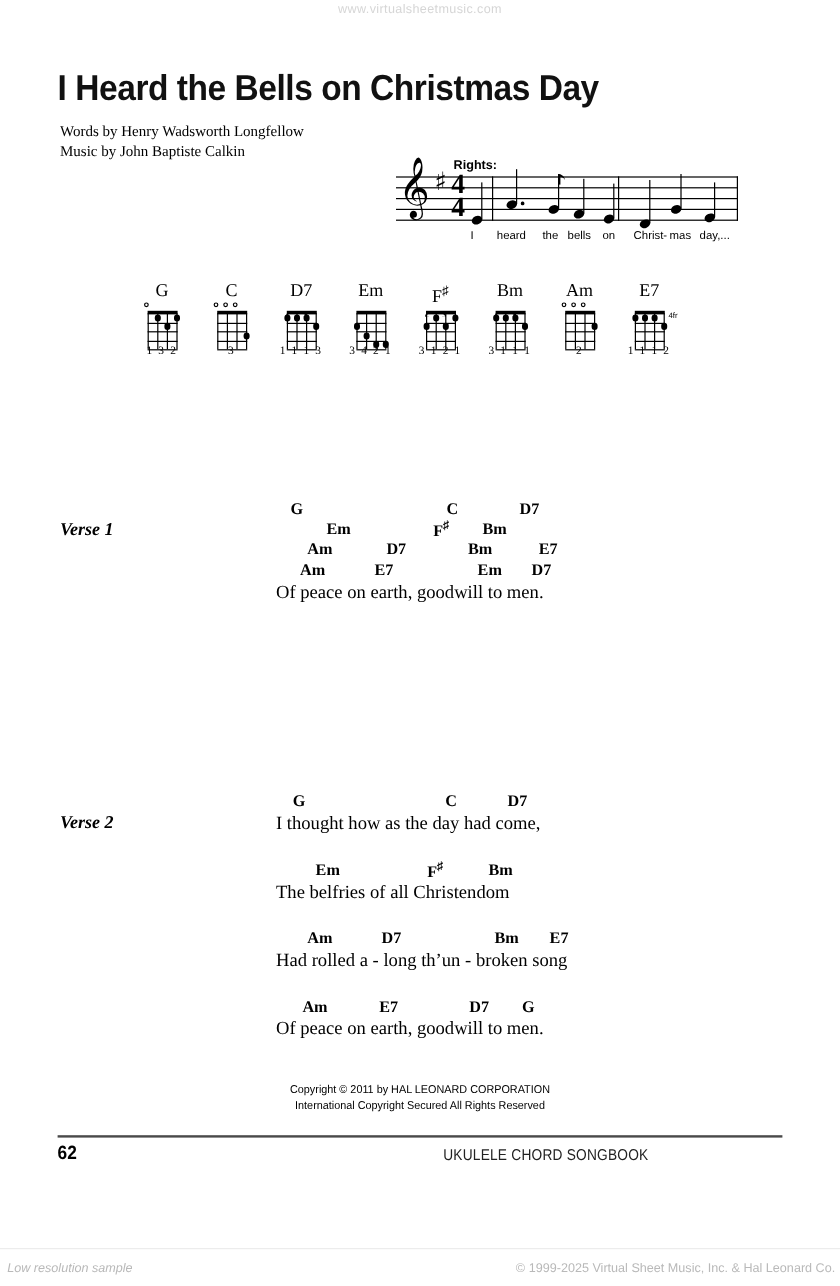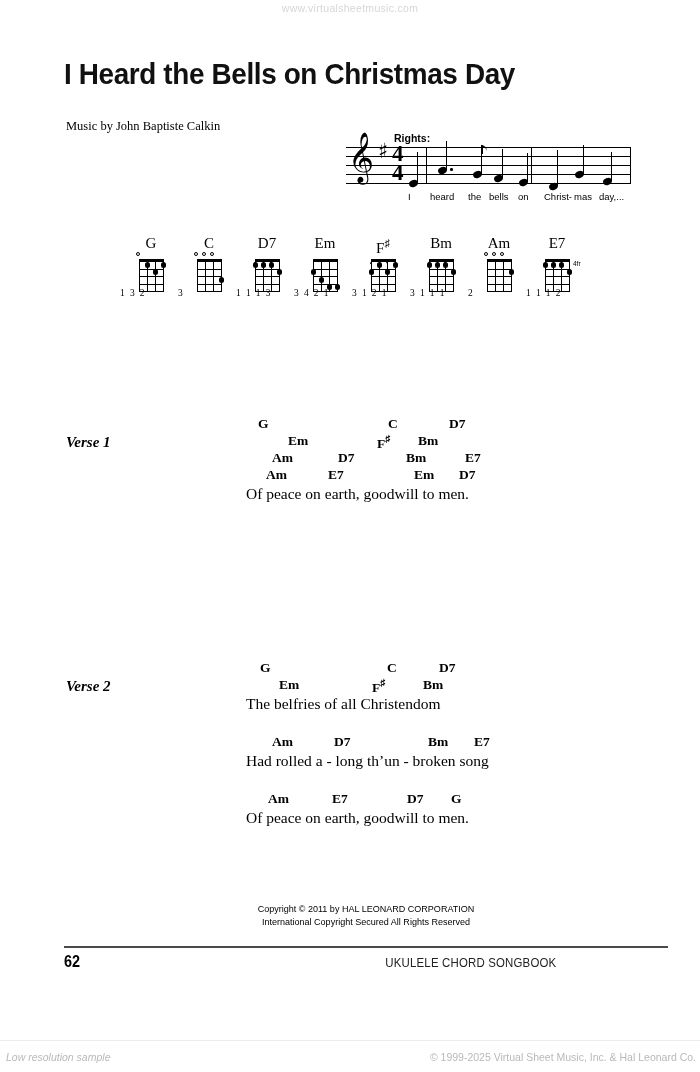--- a/index.html
+++ b/index.html
@@ -18,21 +18,21 @@
     position:absolute; top:2px; left:0; width:100%;
     text-align:center;
     font-family:"Liberation Sans", sans-serif;
     font-size:10.5px;
     letter-spacing:.3px;
     color:#d6d6d6;
   }
 
   
   .sheet{
-    position:absolute; left:0; top:0; width:588px; height:1040px;margin-left:16px;
+    position:absolute; left:0; top:0; width:588px; height:1040px;
   }
 
   
   .title{
     position:absolute; left:48px; top:57px;
     font-family:"Liberation Sans", sans-serif;
     font-weight:bold;
     font-size:30px;
     letter-spacing:-0.4px;
     transform:scaleX(0.93);
@@ -166,21 +166,21 @@
     border-radius:50% 50% 0 0 / 100% 100% 0 0;
     height:5px;
   }
   .posmark{
     position:absolute;
     font-family:"Liberation Sans", sans-serif;
     font-size:6.5px;
   }
   .fingering{
     position:absolute; left:0; top:52px; width:62px;
-    text-align:left;
+    text-align:center;
     font-family:"Liberation Serif", serif;
     font-size:9.5px;
     letter-spacing:1.4px;
     white-space:nowrap;
   }
 
   
   .verse-label{
     position:absolute; left:50px;
     font-family:"Liberation Serif", serif;
@@ -263,20 +263,21 @@
   }
 </style>
 </head>
 <body>
 
 <div class="top-watermark">www.virtualsheetmusic.com</div>
 
 <div class="sheet">
 
   <div class="title">I Heard the Bells on Christmas Day</div>
+  <div class="credit l1">Words by Henry Wadsworth Longfellow</div>
   <div class="credit l2">Music by John Baptiste Calkin</div>
 
   <div class="melody-label">Rights:</div>
 
   <div class="staff">
     <div class="line l0"></div>
     <div class="line l1"></div>
     <div class="line l2"></div>
     <div class="line l3"></div>
     <div class="line l4"></div>
@@ -530,20 +531,21 @@
       <div class="lyricline" style="margin-bottom: 0px;">Of peace on earth, goodwill to men.</div>
     </div>
 
   <div class="verse-label" style="top:678px;">Verse 2</div>
   <div class="vline" id="verse-1" style="top:660px;">
       <div class="chordrow">
         <span class="ch" style="left: 14px;">G</span>
         <span class="ch" style="left: 141px;">C</span>
         <span class="ch" style="left: 193px;">D7</span>
       </div>
+      <div class="lyricline" style="margin-bottom: 21px;">I thought how as the day had come,</div>
       <div class="chordrow">
         <span class="ch" style="left: 33px;">Em</span>
         <span class="ch" style="left: 126px;">F<sup>♯</sup></span>
         <span class="ch" style="left: 177px;">Bm</span>
       </div>
       <div class="lyricline" style="margin-bottom: 21px;">The belfries of all Christendom</div>
       <div class="chordrow">
         <span class="ch" style="left: 26px;">Am</span>
         <span class="ch" style="left: 88px;">D7</span>
         <span class="ch" style="left: 182px;">Bm</span>

